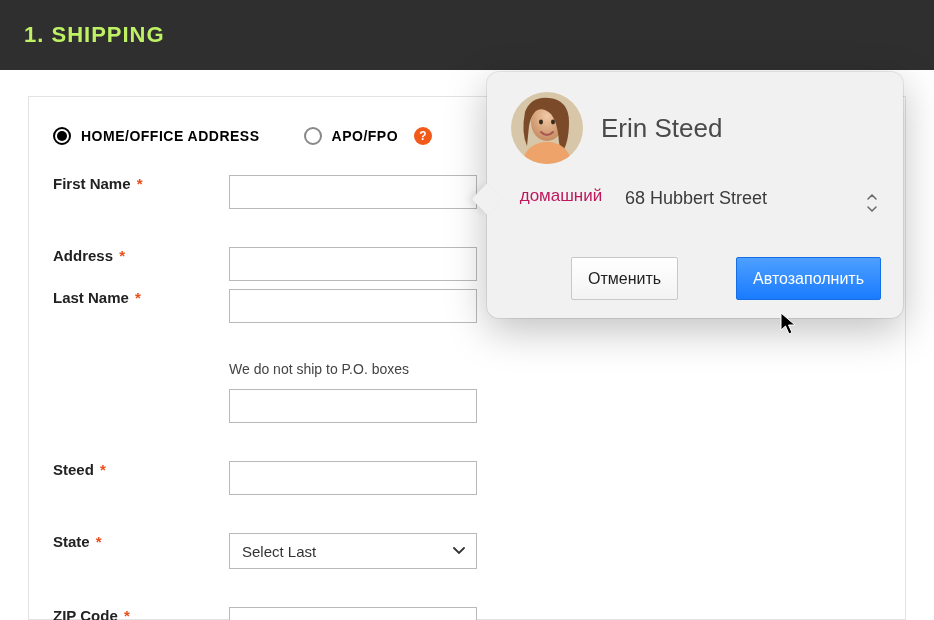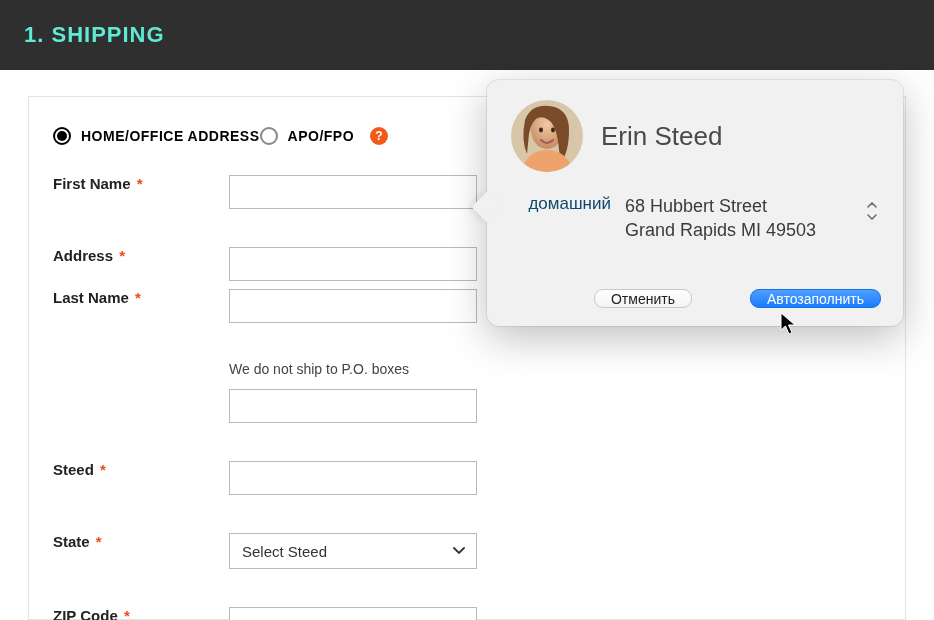--- a/index.html
+++ b/index.html
@@ -6,40 +6,41 @@
   body {
     font-family: -apple-system, BlinkMacSystemFont, "Helvetica Neue", Arial, sans-serif;
     background: #fff;
     width: 934px;
     height: 620px;
     overflow: hidden;
     position: relative;
   }
   .header {
     background: #2f2f2f;
-    color: #5eead4;
+    color: #bef264;
     padding: 22px 24px;
     font-size: 22px;
     font-weight: 700;
     letter-spacing: 1px;
     font-family: "Arial Black", Arial, sans-serif;
   }
   .form-panel {
     position: absolute;
     left: 28px;
     top: 96px;
     width: 878px;
     height: 524px;
     background: #fff;
     border: 1px solid #e3e3e3;
     padding: 30px 30px 0 24px;
   }
   .radio-row {
     display: flex;
     align-items: center;
+    gap: 44px;
     margin-bottom: 30px;
     font-weight: 700;
     font-size: 14px;
     letter-spacing: 0.5px;
   }
   .radio-opt {
     display: flex;
     align-items: center;
     gap: 10px;
     cursor: pointer;
@@ -119,21 +120,21 @@
     right: 12px;
     top: 50%;
     transform: translateY(-50%);
     pointer-events: none;
   }
 
   
   .popover {
     position: absolute;
     left: 487px;
-    top: 80px;
+    top: 72px;
     width: 416px;
     height: 246px;
     background: #f1f1f1;
     border-radius: 12px;
     box-shadow: 0 12px 40px rgba(0,0,0,0.25), 0 0 0 1px rgba(0,0,0,0.08);
     padding: 20px 22px 18px 24px;
   }
   .popover::before {
     content: "";
     position: absolute;
@@ -164,50 +165,51 @@
     font-weight: 400;
   }
   .addr-row {
     display: flex;
     align-items: flex-start;
     gap: 14px;
     position: relative;
     padding-right: 30px;
   }
   .addr-type {
-    color: #0c4a6e;
+    color: #be185d;
     font-size: 17px;
     min-width: 100px;
-    text-align: right;
+    text-align: center;
   }
   .addr-lines {
     font-size: 18px;
     color: #3b3b3b;
     line-height: 1.35;
+    text-align: right;
   }
   .stepper {
     position: absolute;
     right: 4px;
     top: 8px;
     display: flex;
     flex-direction: column;
     gap: 6px;
     color: #6a6a6a;
   }
   .btn-row {
     position: absolute;
     bottom: 18px;
     right: 22px;
     display: flex;
     gap: 12px;
   }
   .btn {
-    height: 19px;
-    border-radius: 9px;
-    font-size: 14px;
+    height: 43px;
+    border-radius: 2px;
+    font-size: 16px;
     padding: 0 16px;
     cursor: pointer;
     border: 1px solid #c8c8c8;
     background: linear-gradient(#fff, #f3f3f3);
     color: #222;
   }
   .btn.primary {
     background: linear-gradient(#4ea0ff, #1a7bff);
     border: 1px solid #166fe6;
     color: #fff;
@@ -281,21 +283,21 @@
     <input class="field-input" type="text" value="" style="">
   </div>
 
   <div class="field-row">
     <div class="field-label">
       <span>State</span>
       <span class="req">*</span>
     </div>
     <div class="select-wrap">
       <div class="select-input">
-        <span>Select Steed</span>
+        <span>Select Last</span>
       </div>
       <svg class="select-caret" width="12" height="8" viewBox="0 0 12 8">
           <path d="M1 1l5 5 5-5" stroke="#333" stroke-width="1.8" fill="none" stroke-linecap="round"></path>
         </svg>
     </div>
   </div>
 
   <div class="field-row">
     <div class="field-label">
       <span>ZIP Code</span>
@@ -325,21 +327,20 @@
         <path d="M30 40 Q36 46 42 40" stroke="#a55" stroke-width="2" fill="none" stroke-linecap="round"></path>
       </svg>
     </div>
     <div class="contact-name">Erin Steed</div>
   </div>
 
   <div class="addr-row">
     <div class="addr-type">домашний</div>
     <div class="addr-lines">
       <div>68 Hubbert Street</div>
-      <div>Grand Rapids MI 49503</div>
     </div>
     <div class="stepper">
       <svg width="10" height="6" viewBox="0 0 10 6">
           <path d="M1 5l4-4 4 4" stroke="#6a6a6a" stroke-width="1.5" fill="none" stroke-linecap="round"></path>
         </svg>
       <svg width="10" height="6" viewBox="0 0 10 6">
           <path d="M1 1l4 4 4-4" stroke="#6a6a6a" stroke-width="1.5" fill="none" stroke-linecap="round"></path>
         </svg>
     </div>
   </div>

